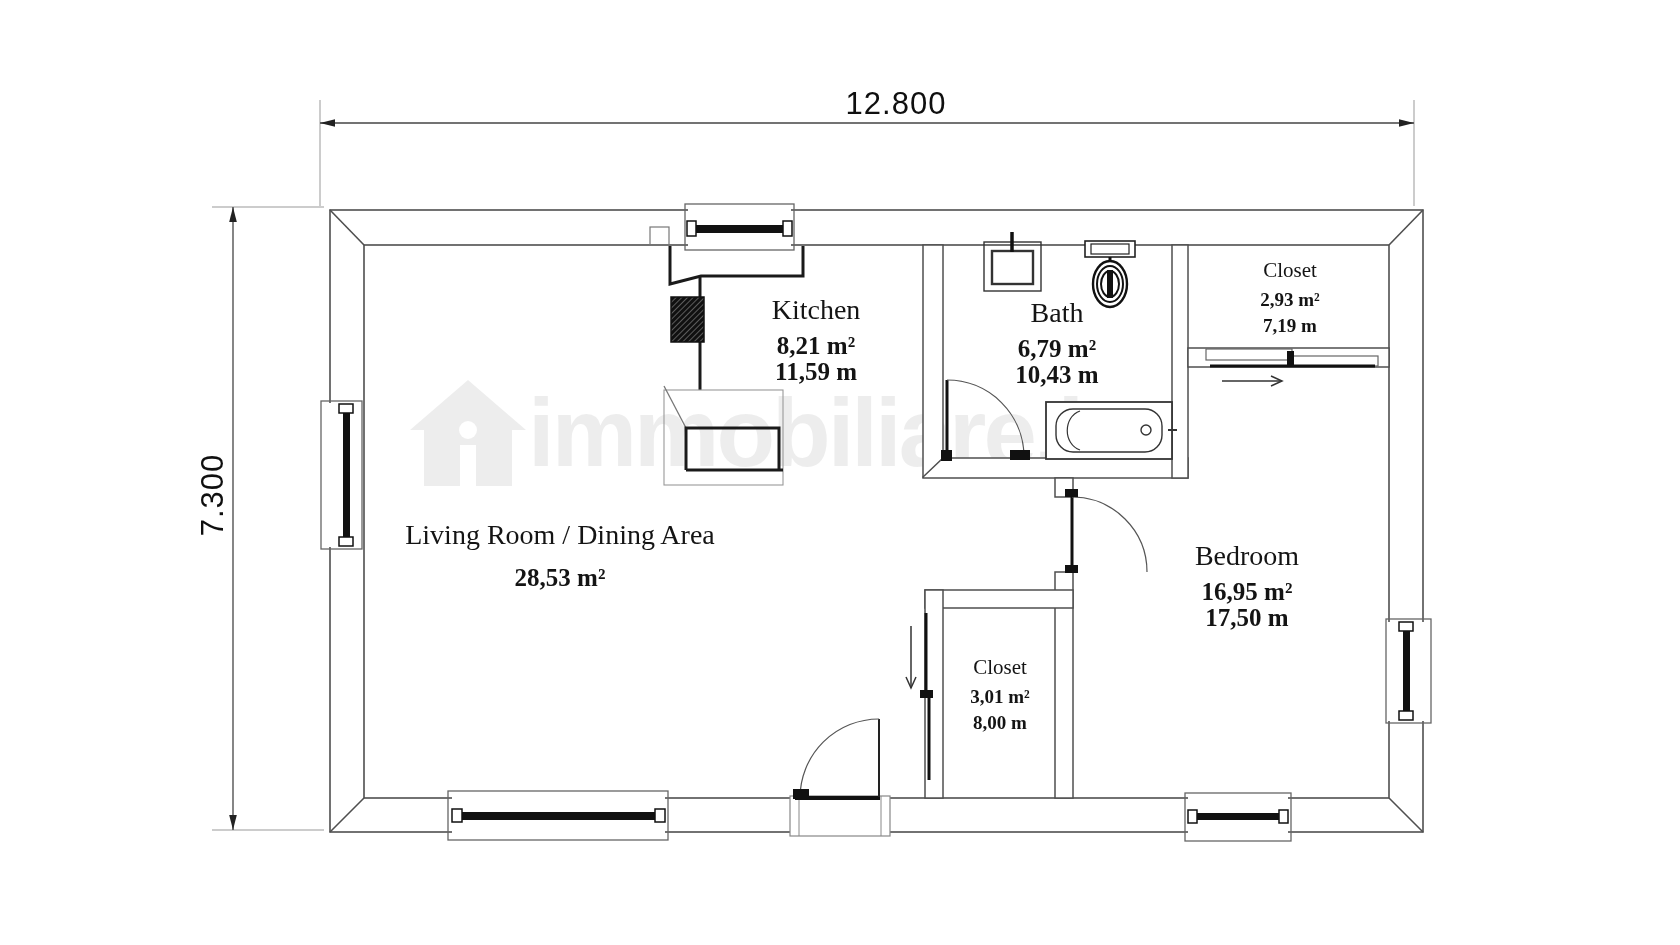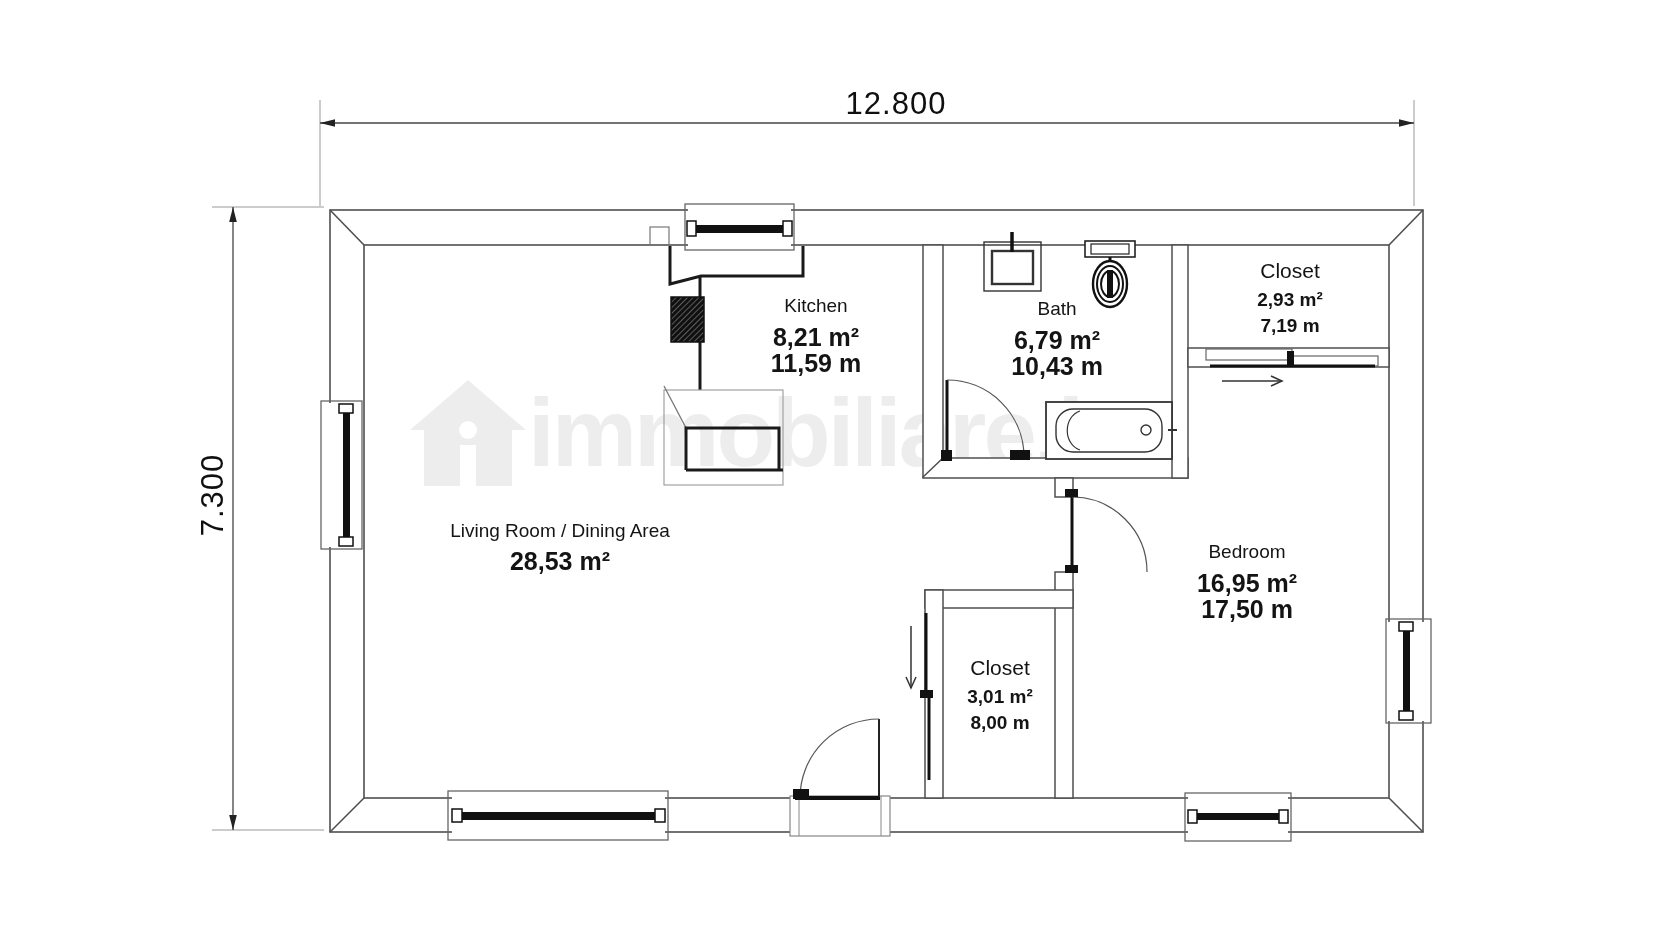--- a/index.html
+++ b/index.html
@@ -3,22 +3,22 @@
 <meta charset="utf-8">
 <style>
   html,body{margin:0;padding:0;background:#ffffff;}
   #stage{position:relative;width:1680px;height:945px;background:#ffffff;overflow:hidden;
          font-family:"Liberation Sans", sans-serif;color:#141414;}
   #plan-svg{position:absolute;left:0;top:0;}
   .lbl{position:absolute;white-space:nowrap;}
   .center{transform:translateX(-50%);text-align:center;}
   .dim-text{font-size:31px;font-weight:400;letter-spacing:1px;color:#0f0f0f;}
   .dim-v{transform:translate(-50%,-50%) rotate(-90deg);}
-  .room{line-height:1;}
-  .room .name{font-size:19px;font-weight:400;display:block;margin-bottom:9px;}
+  .room{line-height:1;font-family:Liberation Serif, serif;}
+  .room .name{font-size:28px;font-weight:400;display:block;margin-bottom:9px;}
   .room .val{font-size:25px;font-weight:700;display:block;line-height:26px;}
   .room.small .name{font-size:21px;margin-bottom:6px;}
   .room.small .val{font-size:19px;line-height:26px;}
   #watermark{position:absolute;left:408px;top:378px;display:flex;align-items:flex-start;
              opacity:0.10;pointer-events:none;}
   #watermark .wm-text{font-size:96px;font-weight:700;letter-spacing:-3px;color:#555;line-height:110px;}
 </style>
 </head>
 <body>
 
@@ -217,21 +217,21 @@
     <span class="val">10,43 m</span>
   </div>
 
   <div class="lbl center room small" style="left:1290px;top:260px;">
     <span class="name">Closet</span>
     <span class="val">2,93 m²</span>
     <span class="val">7,19 m</span>
   </div>
 
   <div class="lbl center room" style="left:560px;top:521px;">
-    <span class="name" style="margin-bottom:8px;">Living Room / Dining Area</span>
+    <span class="name" style="margin-bottom:16px;">Living Room / Dining Area</span>
     <span class="val">28,53 m²</span>
   </div>
 
   <div class="lbl center room" style="left:1247px;top:542px;">
     <span class="name">Bedroom</span>
     <span class="val">16,95 m²</span>
     <span class="val">17,50 m</span>
   </div>
 
   <div class="lbl center room small" style="left:1000px;top:657px;">

